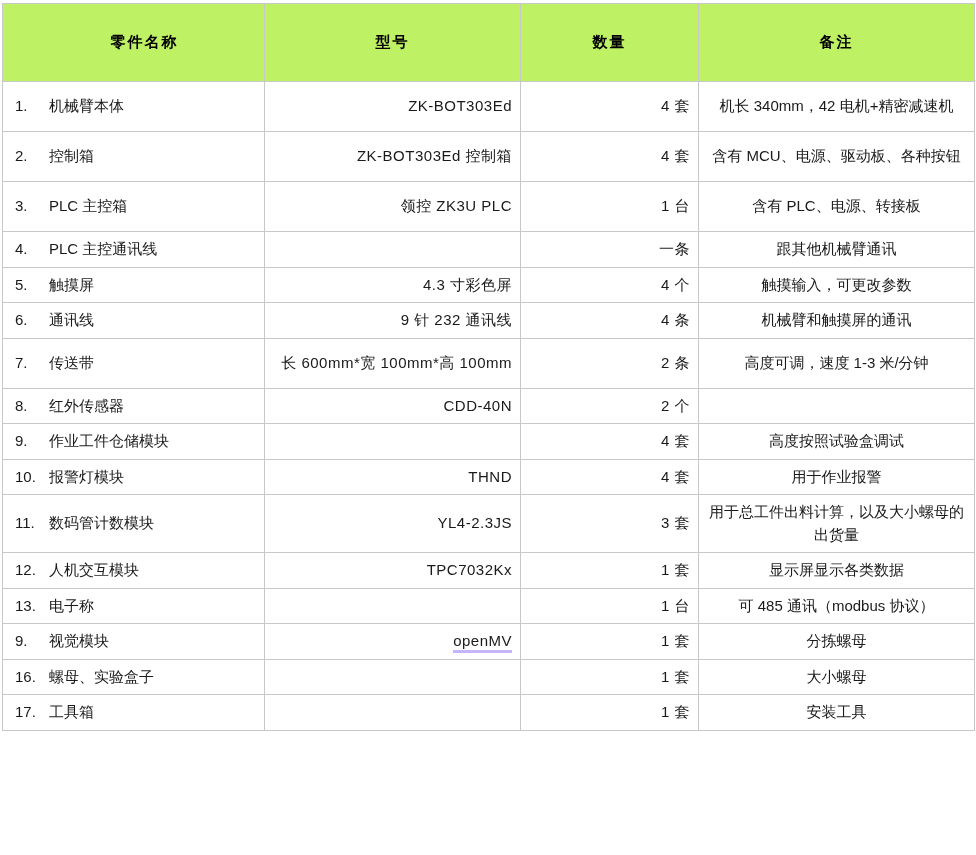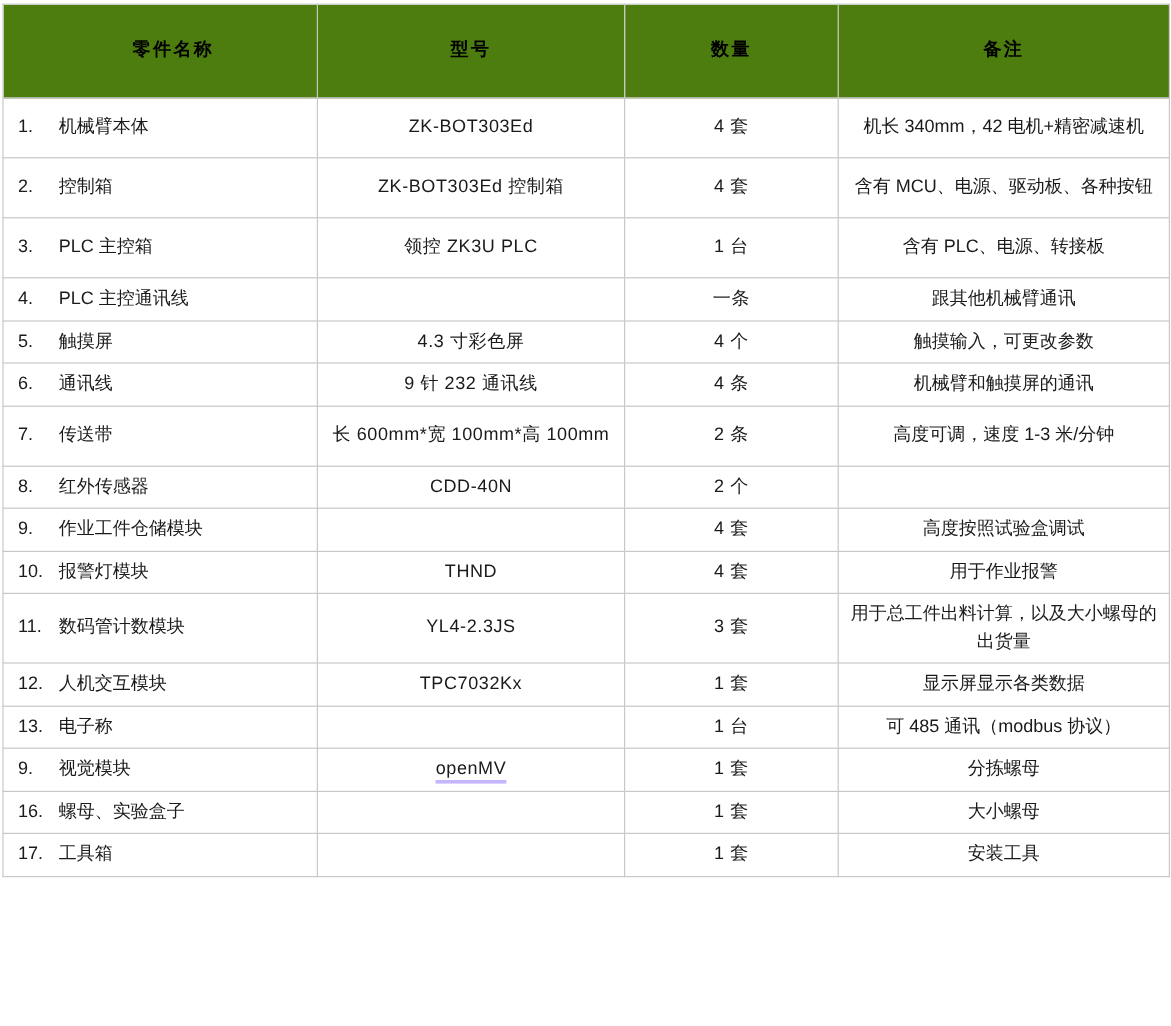--- a/index.html
+++ b/index.html
@@ -33,21 +33,21 @@
 
   table.parts th, table.parts td {
     border: 1px solid #c8c8c8;
     vertical-align: middle;
     font-size: 15px;
     line-height: 1.5;
     padding: 6px 8px;
     box-sizing: border-box;
   }
   thead th {
-    background: #4d7c0f;
+    background: #bef264;
     font-weight: bold;
     font-size: 22px;
     text-align: center;
     height: 78px;
     padding: 4px 6px;
     letter-spacing: 2px;
     color: #000;
   }
   thead th.h-name { text-align: center; padding-left: 30px; }
 
@@ -59,21 +59,21 @@
   td.name .idx {
     display: inline-block;
     width: 34px;
     text-align: left;
     padding-left: 4px;
   }
   td.name .nm {
     display: inline-block;
   }
   td.model, td.qty, td.note {
-    text-align: center;
+    text-align: right;
   }
   td.note {
     text-align: center;
     line-height: 1.6;
   }
   tbody tr { height: 34px; }
   tbody tr.tall { height: 50px; }
 
   td.model, td.qty {
     letter-spacing: 0.5px;

